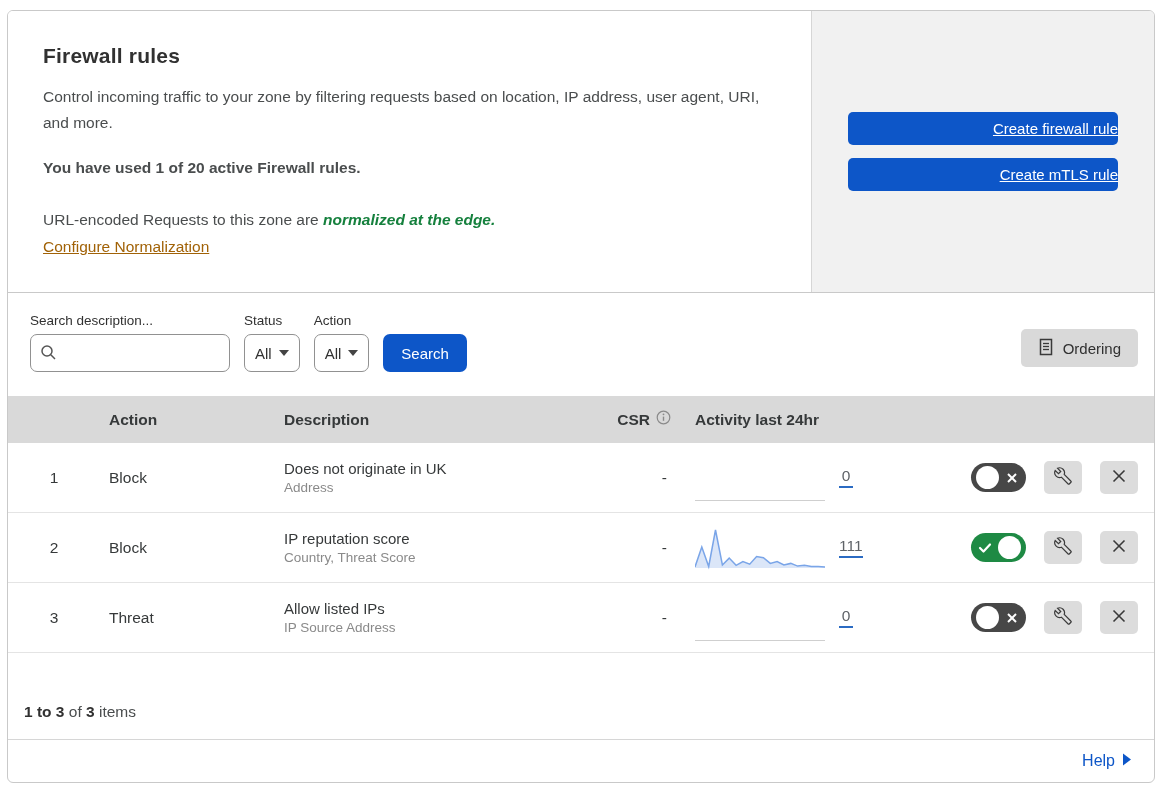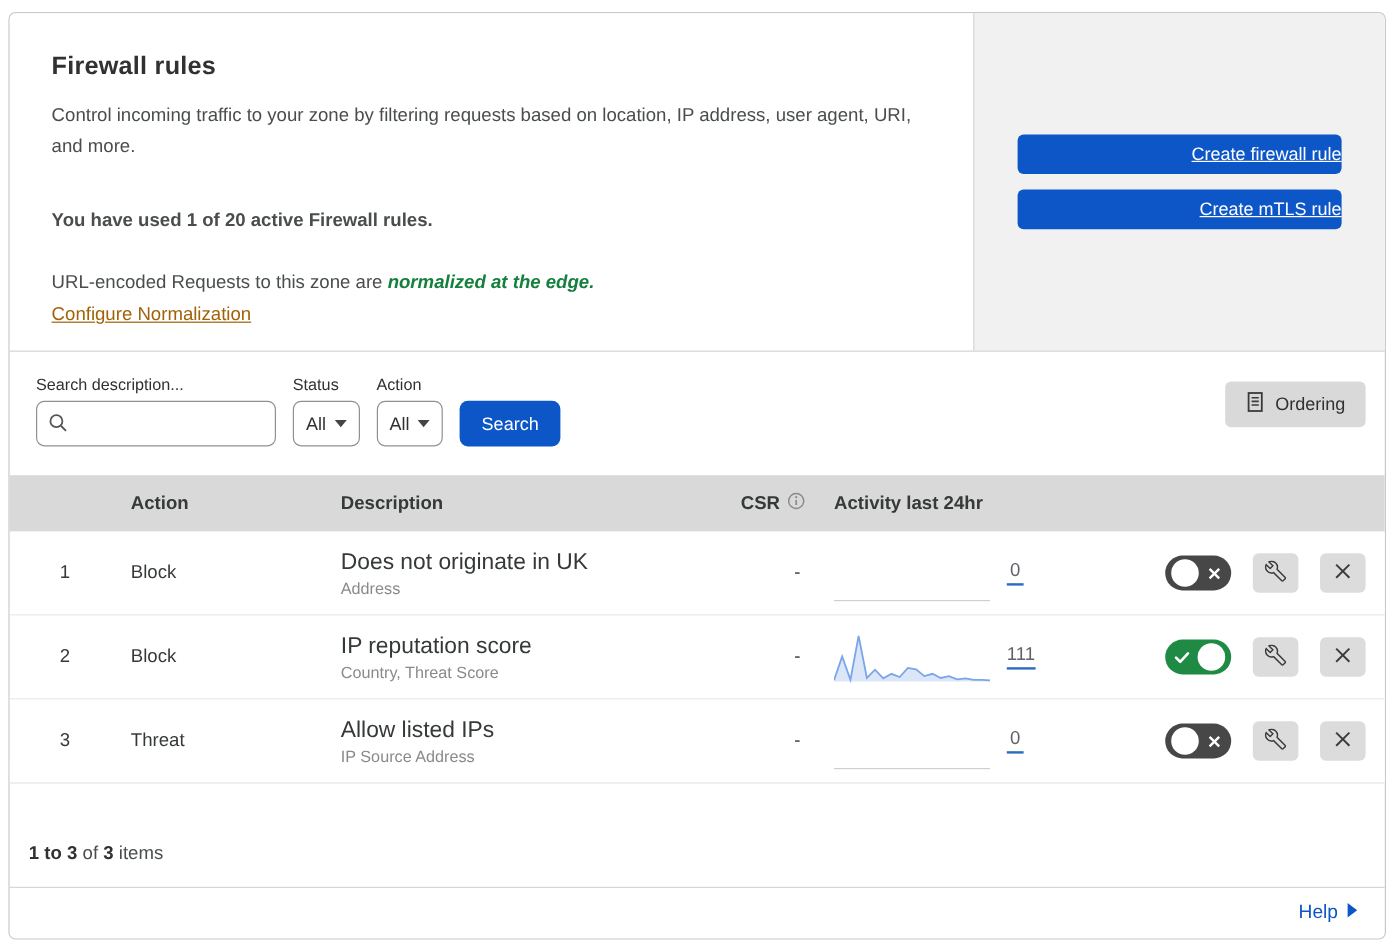--- a/index.html
+++ b/index.html
@@ -10,21 +10,21 @@
     position:absolute; left:7px; top:10px; width:1148px; height:773px;
     border:1px solid #c9c9c9; border-radius:6px; background:#fff; overflow:hidden;
     display:flex; flex-direction:column;
   }
 
   
   .top { display:flex; height:282px; border-bottom:1px solid #c9c9c9; flex:0 0 auto; }
   .top-left { flex:1 1 auto; padding:33px 42px 0 35px; background:#fff; }
   .top-left h1 { font-size:21px; font-weight:700; color:#313131; margin-bottom:16px; letter-spacing:.2px; }
   .top-left p { font-size:15.5px; line-height:1.65; color:#4a4d4e; max-width:730px; }
-  .p-desc { margin-bottom:36px; }
+  .p-desc { margin-bottom:20px; }
   .p-usage { font-weight:700; color:#313131; margin-bottom:26px; }
   .p-norm { color:#4a4d4e; }
   .p-norm b { color:#15803d;font-style:italic; }
   .norm-link { display:inline-block; margin-top:6px; font-size:15.5px; color:#a16207; text-decoration:underline; cursor:pointer; }
 
   .top-right { flex:0 0 343px; background:#f1f1f1; border-left:1px solid #d6d6d6; padding:101px 36px 0 36px; }
   .btn-blue {
     display:block; width:100%; height:33px; margin-bottom:13px;
     background:#0d56c8; color:#fff; border:none; border-radius:5px;
     font-size:15px; font-family:inherit; cursor:pointer; text-align:right;text-decoration:underline;
@@ -44,35 +44,35 @@
   .dropdown {
     height:38px; min-width:47px; border:1px solid #919191; border-radius:7px; background:#fff;
     display:flex; align-items:center; gap:7px; padding:0 10px; font-size:15px; color:#313131; cursor:pointer;
   }
   .caret { width:0; height:0; border-left:5px solid transparent; border-right:5px solid transparent; border-top:6px solid #444; }
   .btn-search {
     height:38px; padding:0 18px; background:#0d56c8; color:#fff; border:none; border-radius:7px;
     font-size:15px; font-family:inherit; cursor:pointer;
   }
   .btn-ordering {
-    position:absolute; right:16px; bottom:40px; height:38px; padding:0 17px;
+    position:absolute; right:16px; bottom:29px; height:38px; padding:0 17px;
     background:#d9d9d9; border:none; border-radius:5px; font-size:15px; color:#313131;
     display:flex; align-items:center; gap:9px; font-family:inherit; cursor:pointer;
   }
 
   
   .tbl { flex:0 0 auto; }
   .tgrid { display:grid; grid-template-columns:92px 175px 320px 100px 238px 1fr; align-items:center; }
   .thead { background:#d9d9d9; height:47px; font-weight:700; font-size:15.5px; color:#36393a; }
   .thead .c-csr { display:flex; justify-content:flex-end; align-items:center; gap:6px; padding-right:24px; }
   .trow { height:70px; border-bottom:1px solid #e4e4e4; background:#fff; }
   .c-num { text-align:center; font-size:15.5px; color:#36393a; }
   .c-action { padding-left:9px; font-size:15.5px; color:#36393a; }
   .c-desc { padding-left:9px; }
-  .desc-main { font-size:19px; color:#36393a; margin-bottom:3px; }
+  .desc-main { font-size:15px; color:#36393a; margin-bottom:3px; }
   .desc-sub { font-size:13.5px; color:#8a8a8a; }
   .c-csr { text-align:right; padding-right:28px; font-size:15.5px; color:#36393a; }
   .c-activity { display:flex; align-items:center; }
   .spark { width:130px; height:44px; position:relative; }
   .spark.flat { border-bottom:1px solid #cfcfcf; height:33px; align-self:flex-start; margin-top:14px; }
   .count {
     margin-left:14px; font-size:15.5px; color:#5f6368; text-decoration:none;
     border-bottom:2px solid #2b6bc3; padding-bottom:1px; cursor:pointer; min-width:14px; text-align:center;
   }
   .c-controls { display:flex; justify-content:flex-end; align-items:center; gap:18px; padding-right:16px; }

